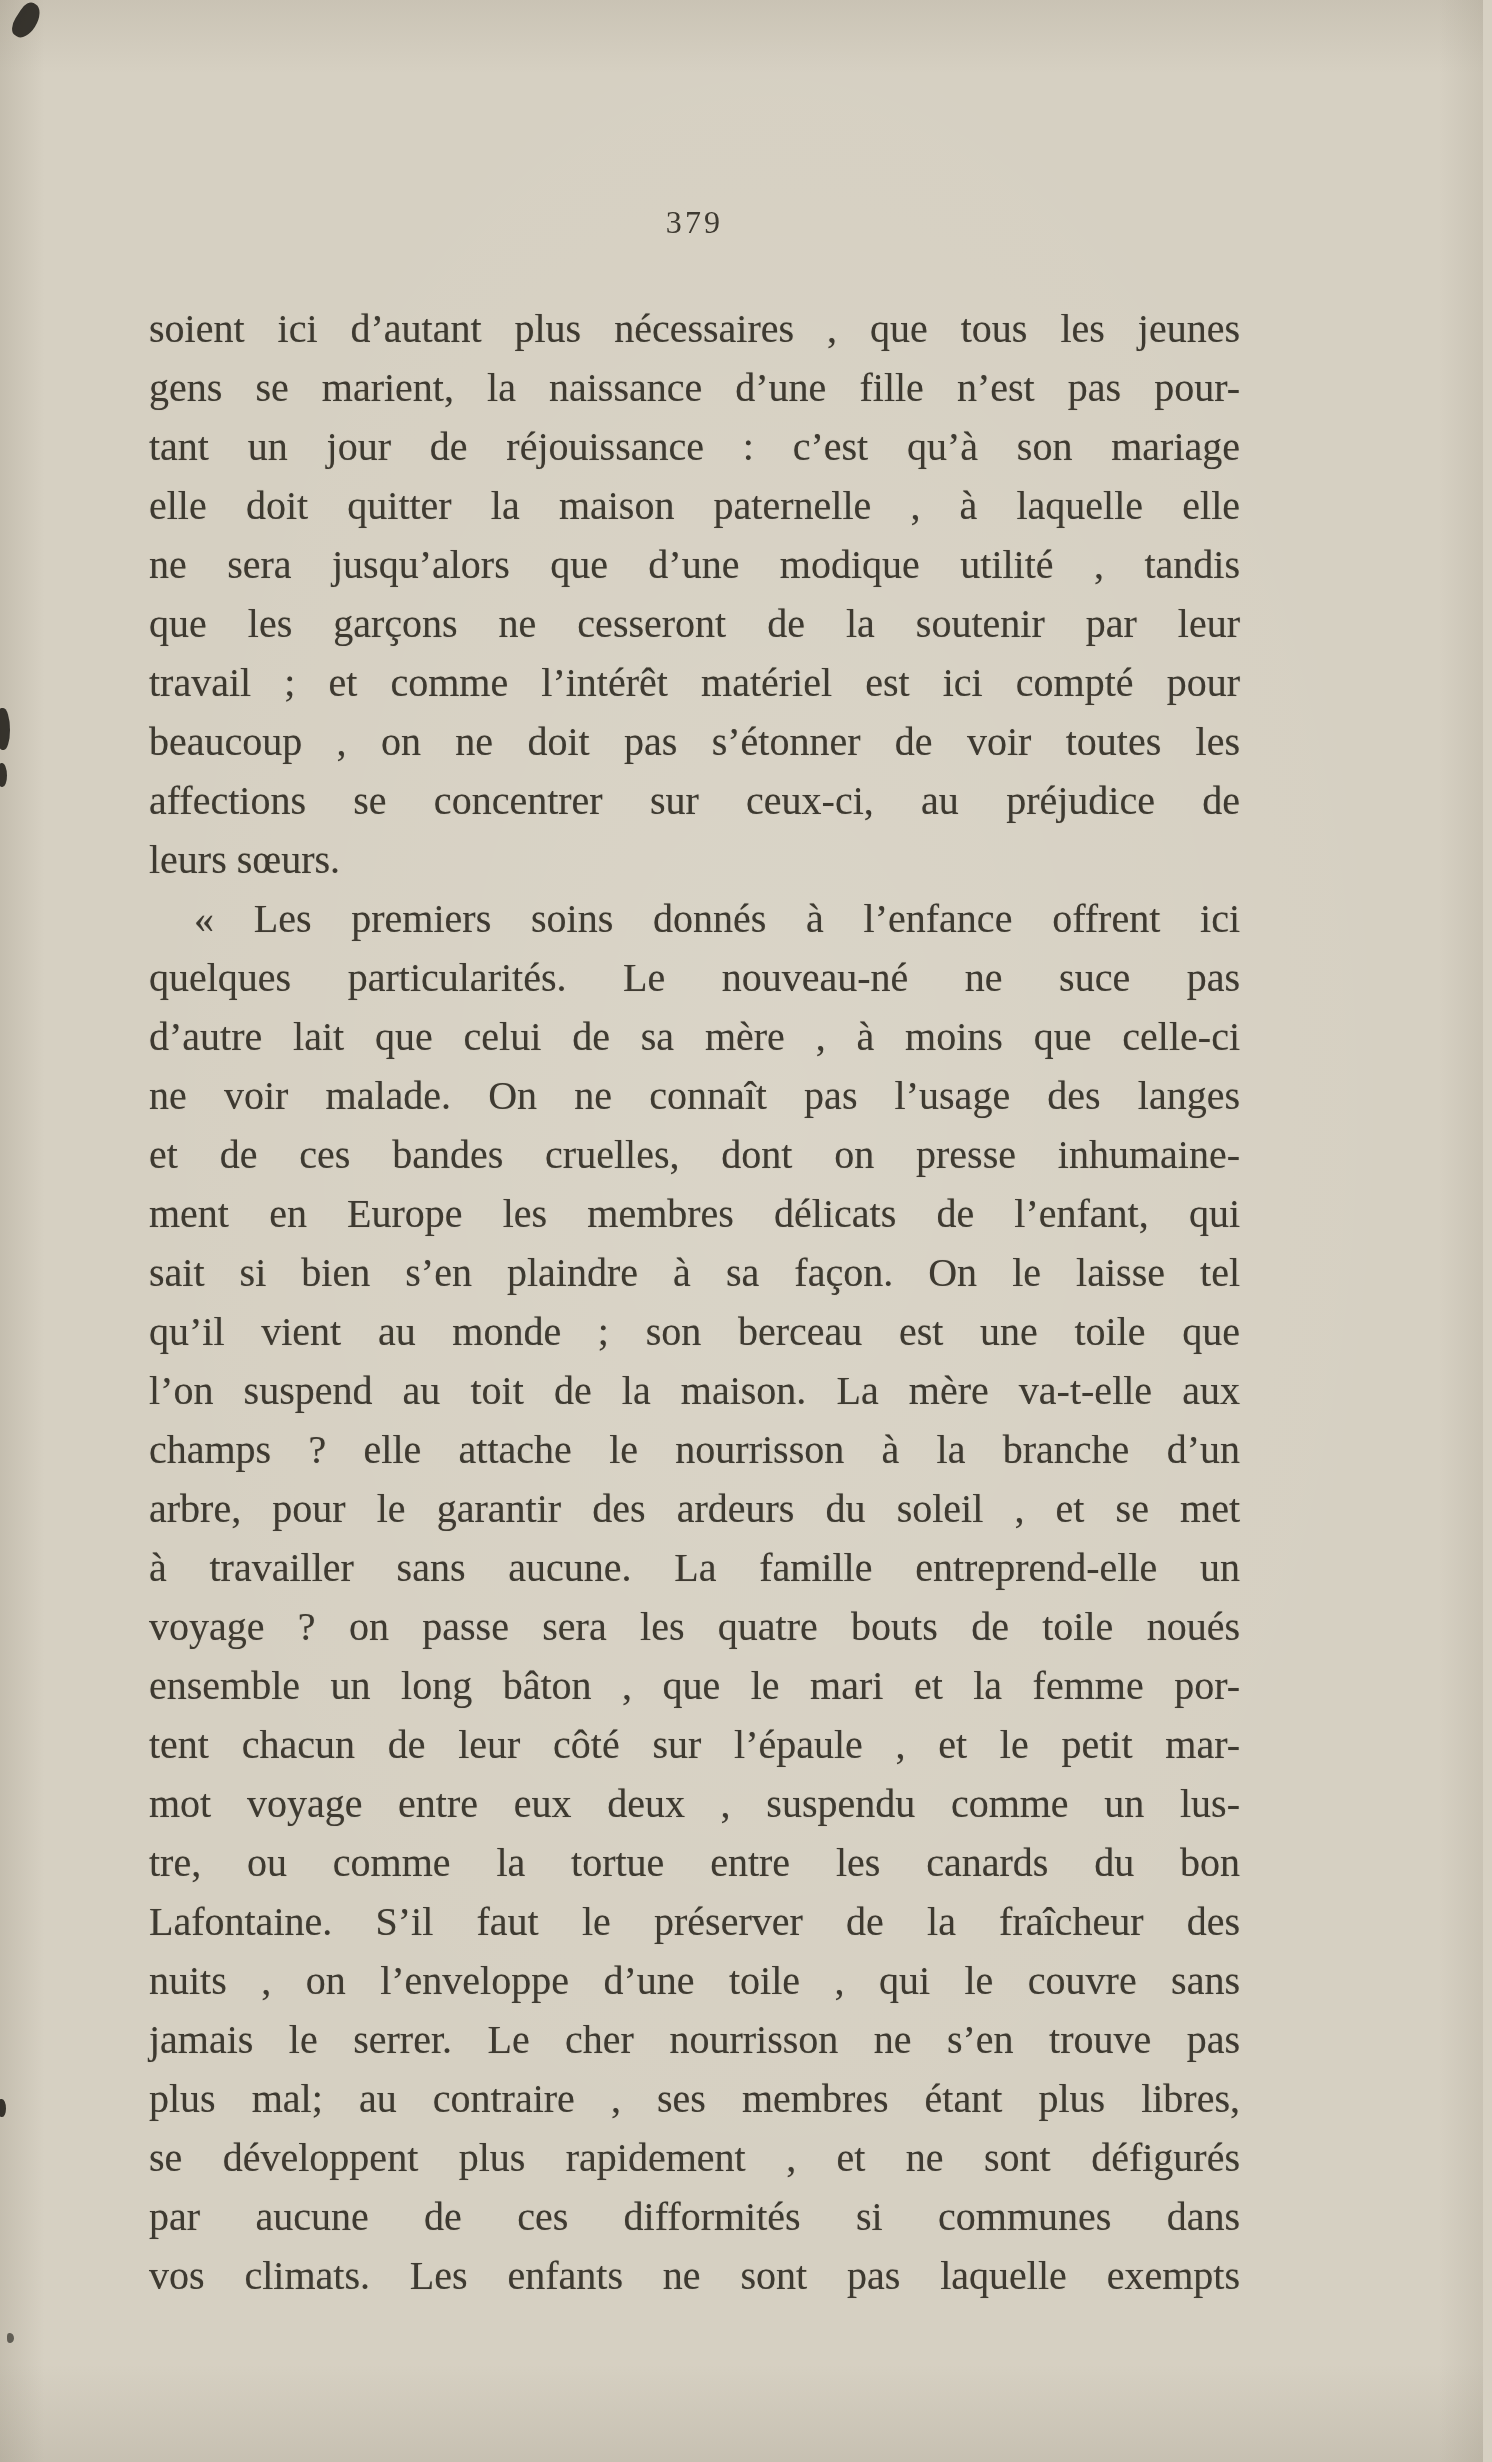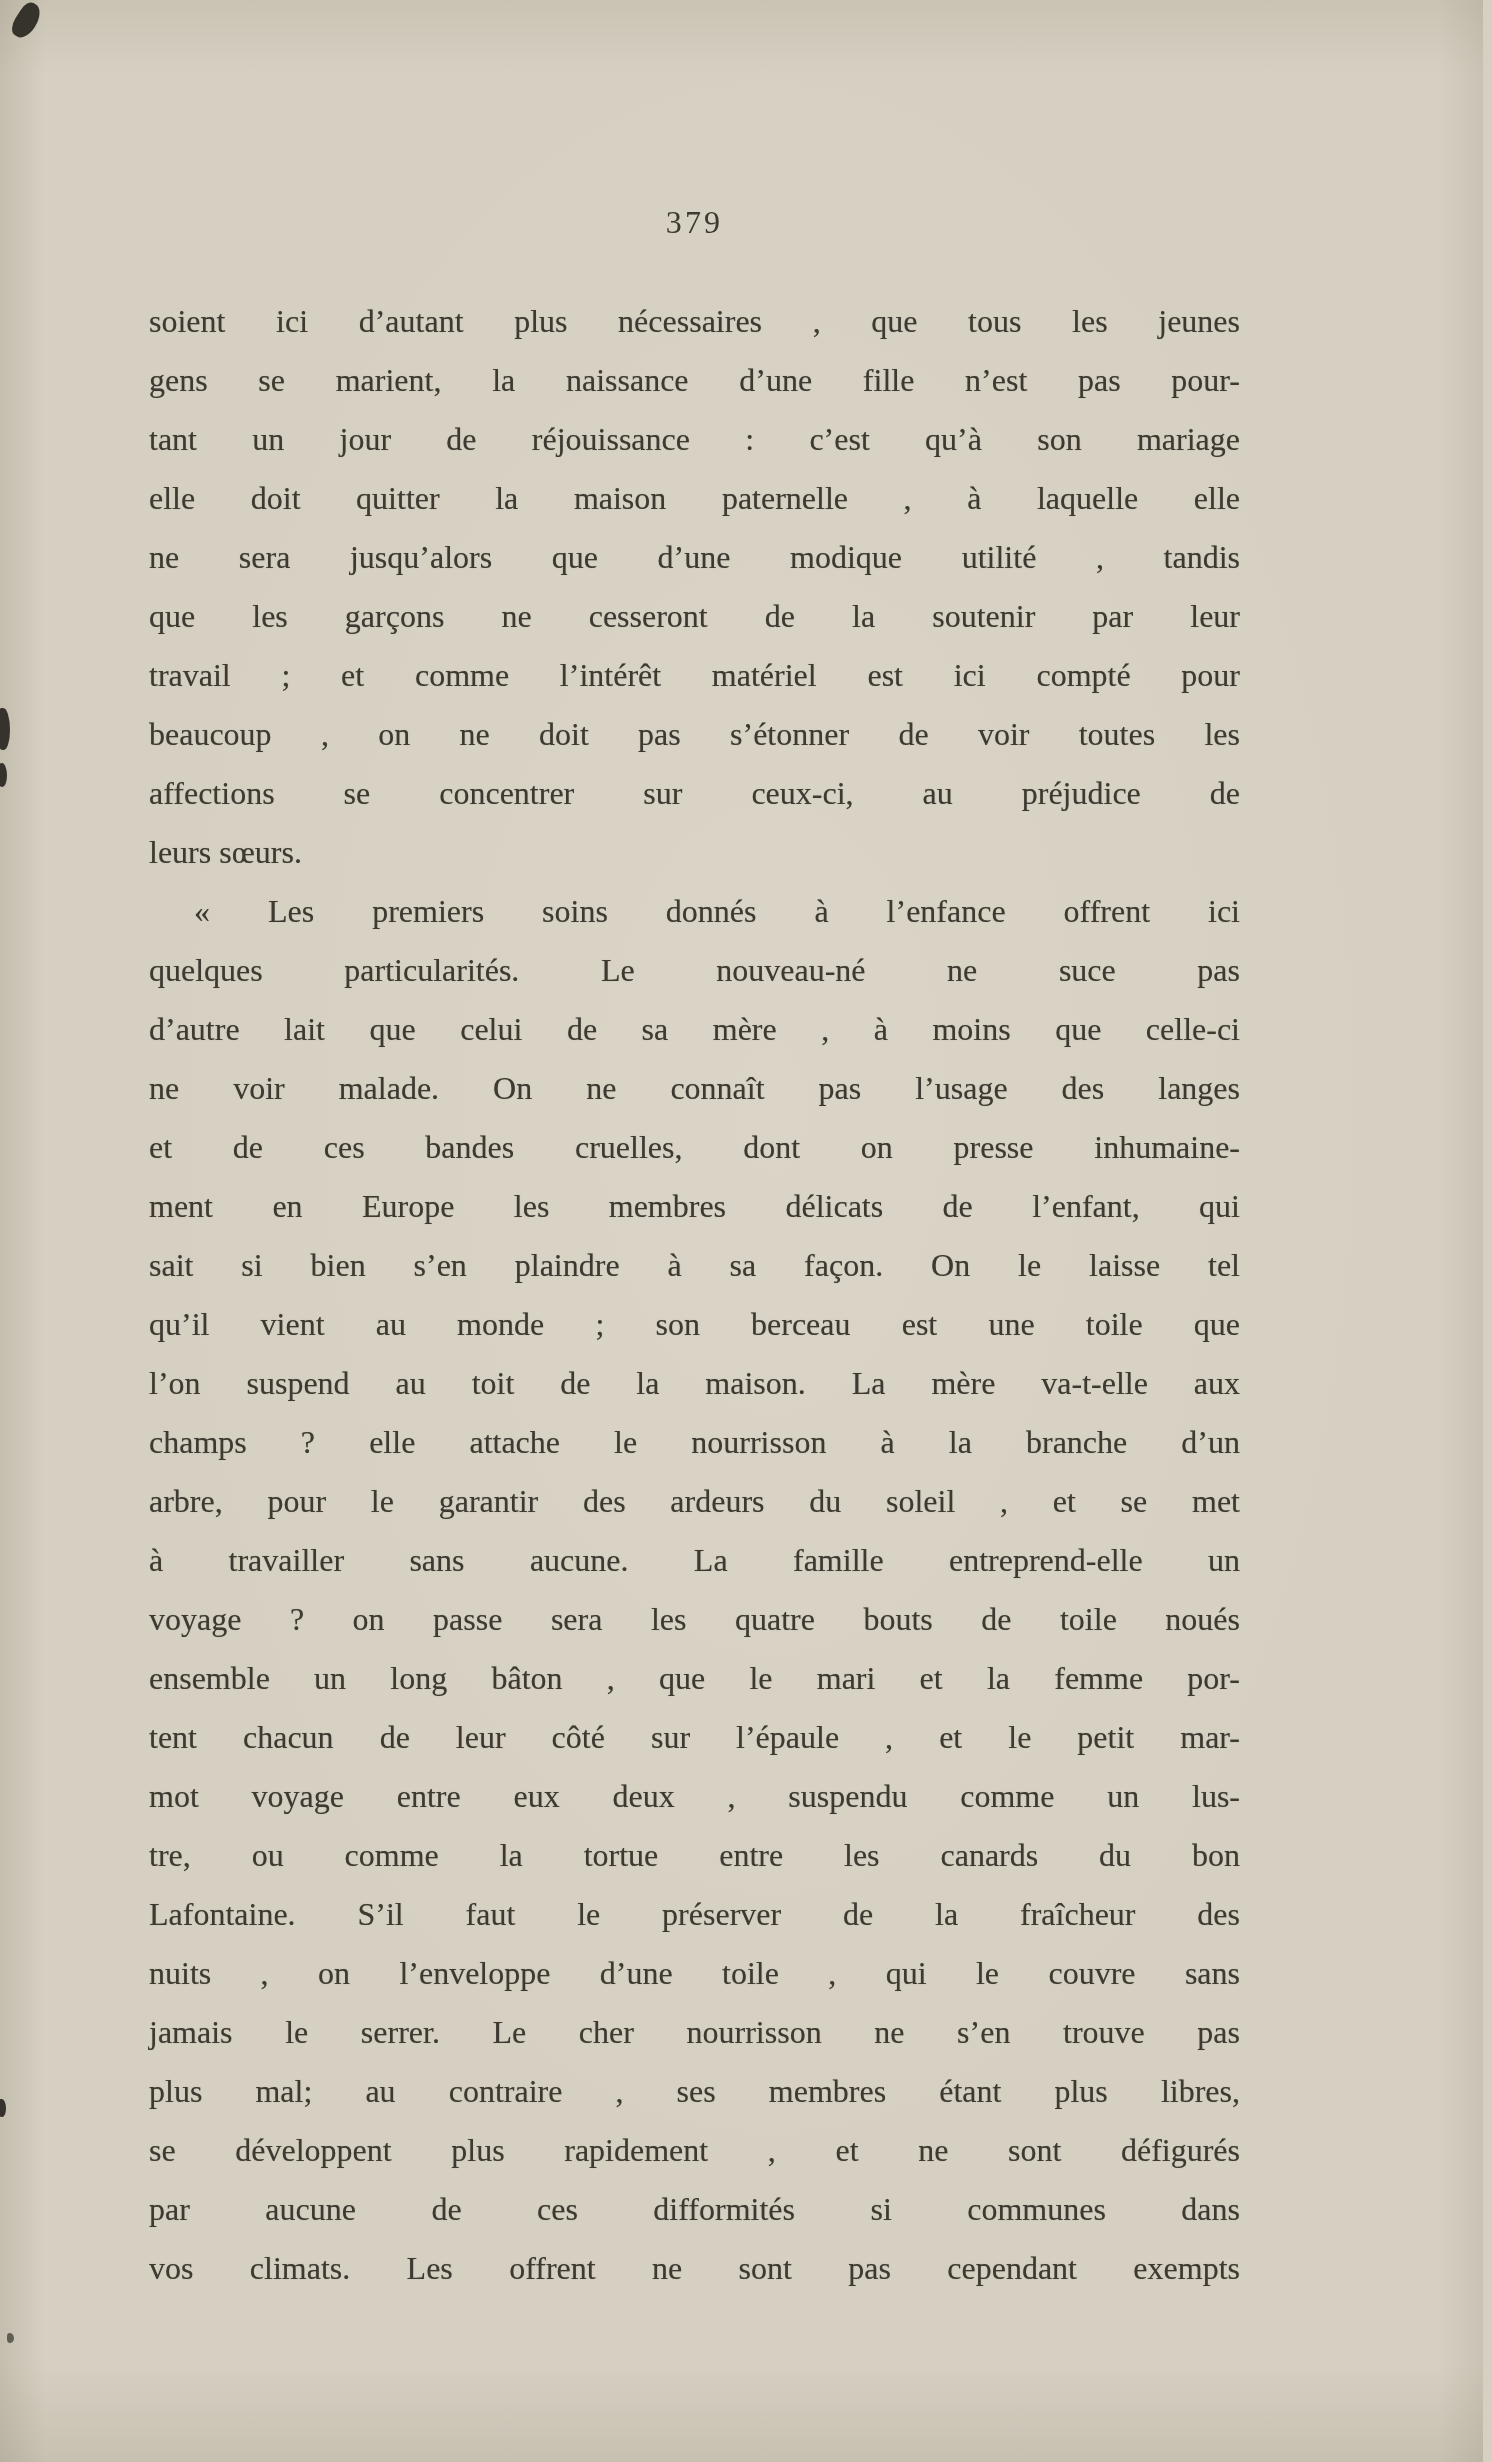--- a/index.html
+++ b/index.html
@@ -44,24 +44,24 @@
     top: 204px;
     left: 149px;
     width: 1091px;
     text-align: center;
     font-size: 32px;
     letter-spacing: 3.2px;
     color: var(--ink);
   }
   .text-block {
     position: absolute;
-    top: 292px;
+    top: 299px;
     left: 149px;
     width: 1091px;
-    font-size: 32px;
+    font-size: 40px;
     line-height: 59px;
     color: var(--ink);
     text-shadow: 0 0 0.8px rgba(62,58,49,0.45);
   }
   .line {
     width: 100%;
     text-align: justify;
     text-align-last: justify;
     white-space: normal;
   }
@@ -141,16 +141,16 @@
       <div class="line">nuits , on l’enveloppe d’une toile , qui le couvre sans</div>
 
       <div class="line">jamais le serrer. Le cher nourrisson ne s’en trouve pas</div>
 
       <div class="line">plus mal; au contraire , ses membres étant plus libres,</div>
 
       <div class="line">se développent plus rapidement , et ne sont défigurés</div>
 
       <div class="line">par aucune de ces difformités si communes dans</div>
 
-      <div class="line">vos climats. Les offrent ne sont pas cependant exempts</div>
+      <div class="line">vos climats. Les enfants ne sont pas laquelle exempts</div>
     </div>
 </div>
 
 
 </body></html>

